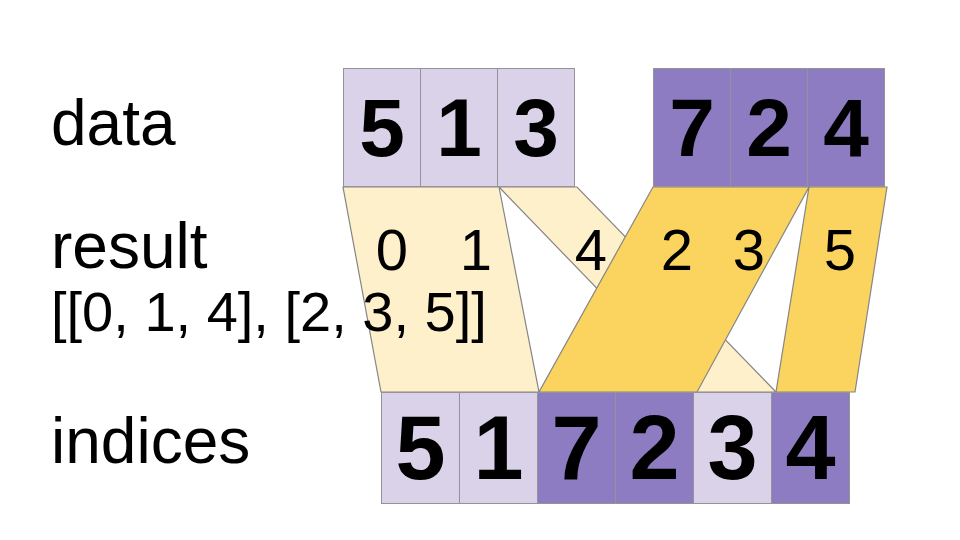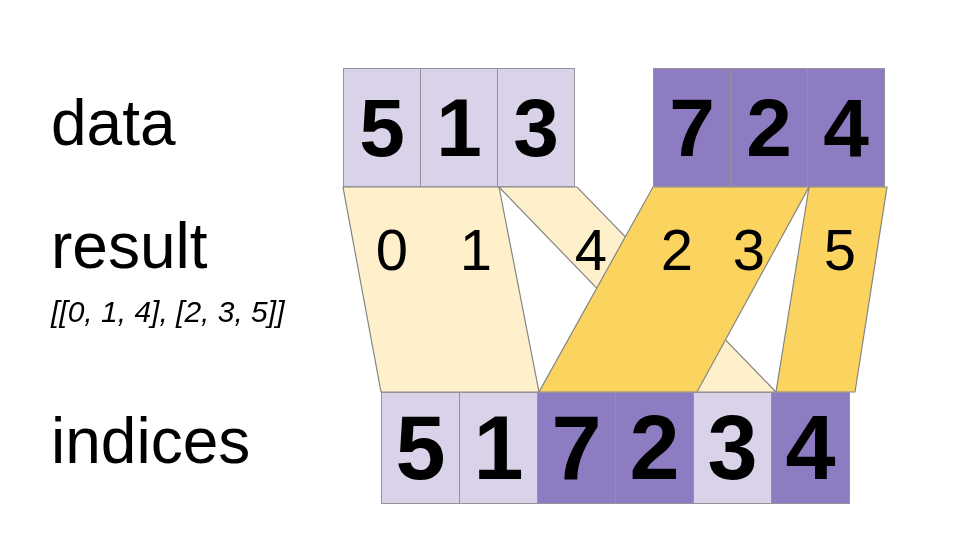--- a/index.html
+++ b/index.html
@@ -2,21 +2,21 @@
 <html><head>
 <meta charset="utf-8">
 <style>
   html,body{margin:0;padding:0;background:#fff;}
   .canvas{
     position:relative;width:960px;height:540px;background:#ffffff;overflow:hidden;
     font-family:"Liberation Sans","DejaVu Sans",sans-serif;color:#000;
   }
   .svg-layer{position:absolute;left:0;top:0;width:960px;height:540px;}
   .side-label{position:absolute;left:51px;font-size:64px;line-height:64px;letter-spacing:0;}
-  .side-label.small{font-size:30px;line-height:42px;font-style:italic;}
+  .side-label.small{font-size:56px;line-height:42px;}
   .cell-group{position:absolute;display:flex;}
   .cell{
     box-sizing:border-box;display:flex;align-items:center;justify-content:center;
     border:1px solid #979199;font-weight:bold;
   }
   .cell + .cell{margin-left:-1px;}
   .data-cell{width:78px;height:119px;font-size:82px;}
   .result-cell{width:79px;height:112px;font-size:90px;}
   .shade-light{background:#D9D2E9;}
   .shade-dark{background:#8E7CC3;}

